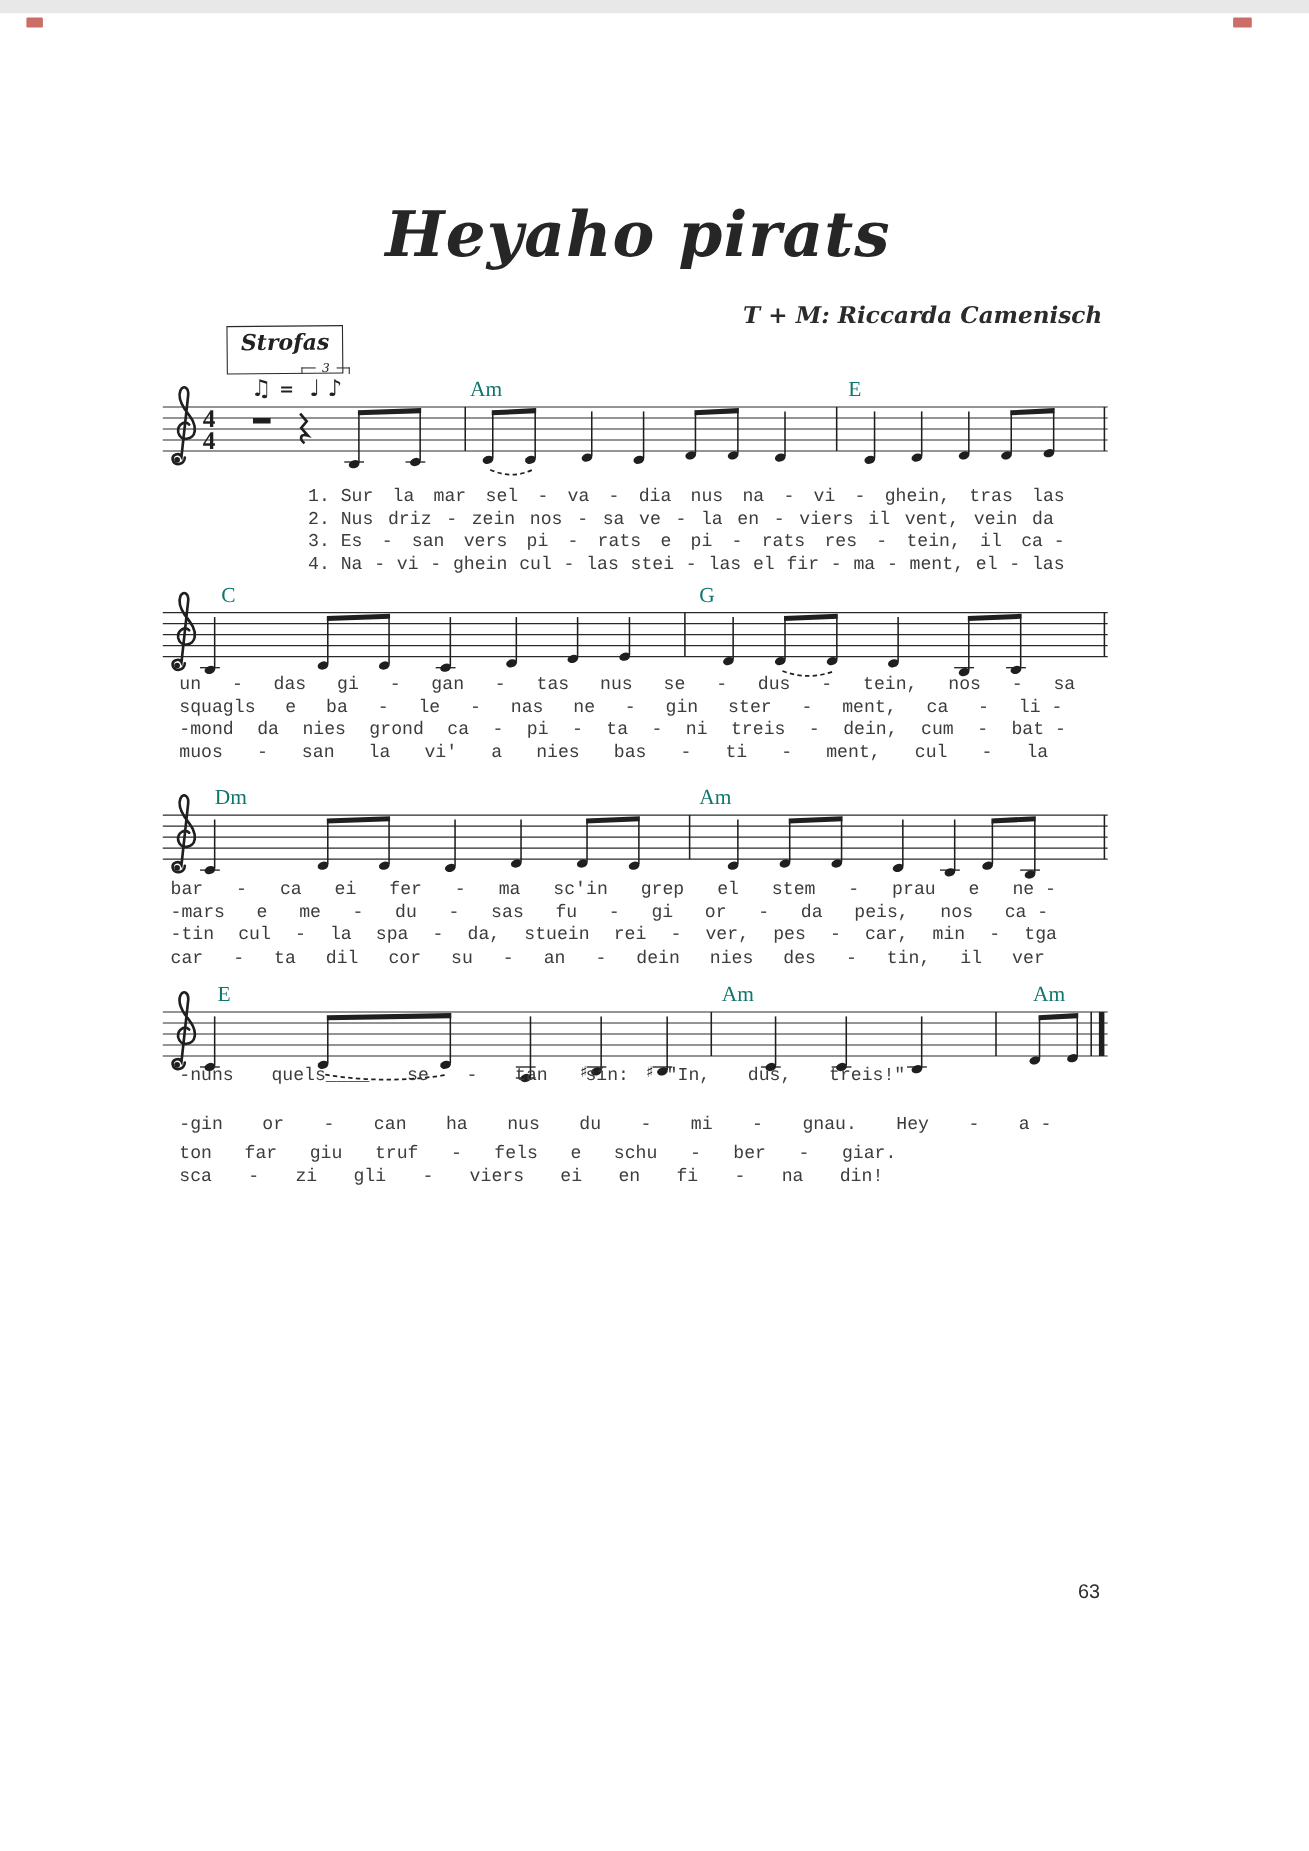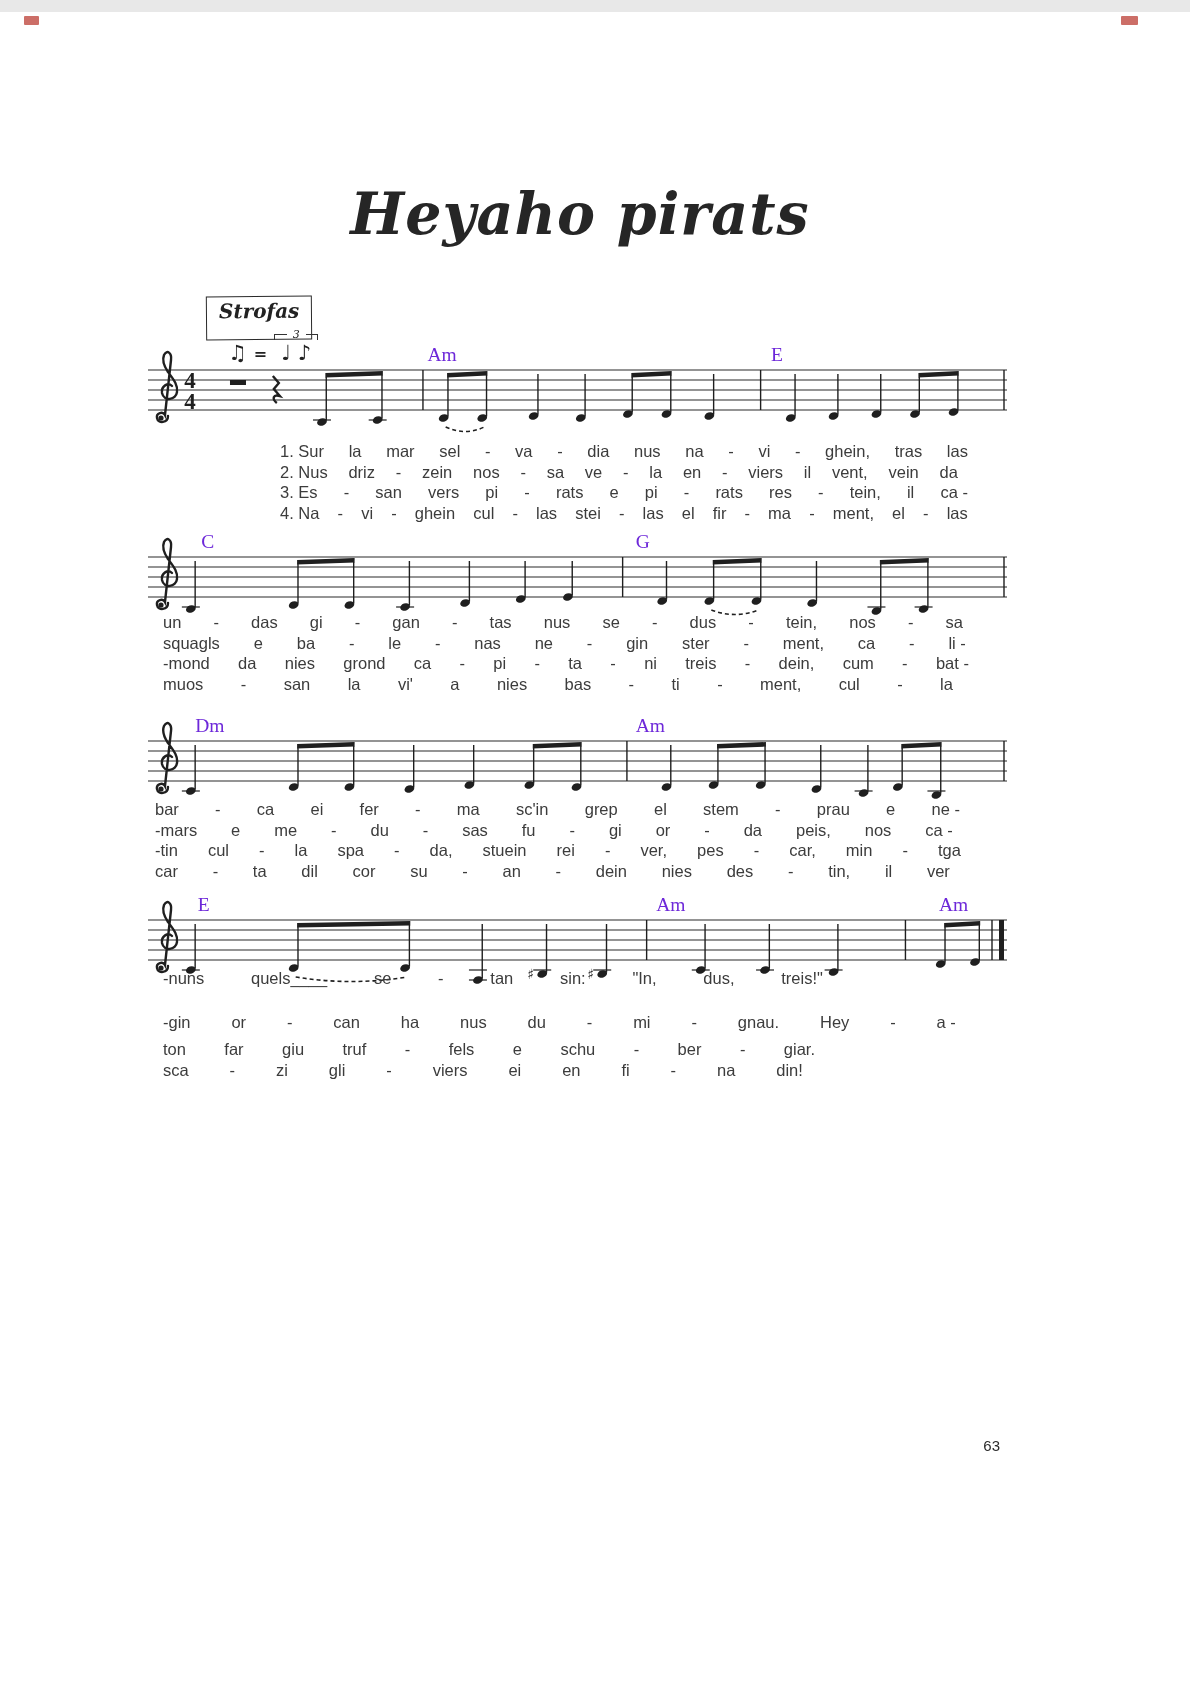--- a/index.html
+++ b/index.html
@@ -23,39 +23,40 @@
   #swing .mus{font-size:21px;line-height:1;}
   #swing .eq{font-size:16px;font-weight:700;}
   .triplet{position:relative;padding:0 7px;display:inline-block;}
   .triplet .tnum{position:absolute;top:-15px;left:0;right:0;text-align:center;
                  font-size:11px;font-style:italic;font-family:"DejaVu Serif",serif;}
   .triplet::before{content:"";position:absolute;top:-9px;left:0;width:26%;height:5px;
                    border-top:1.2px solid #333;border-left:1.2px solid #333;}
   .triplet::after{content:"";position:absolute;top:-9px;right:0;width:26%;height:5px;
                   border-top:1.2px solid #333;border-right:1.2px solid #333;}
   
-  .chord{position:absolute;font-family:"Liberation Serif",serif;font-size:19.5px;color:#6d28d9;}
+  .chord{position:absolute;font-family:"Liberation Serif",serif;font-size:19.5px;color:#0f766e;}
   
   .lyric-line{position:absolute;display:flex;justify-content:space-between;
-              font-size:16.5px;line-height:20px;color:#3c3c3c;white-space:nowrap;}
+              font-size:16.5px;line-height:20px;color:#3c3c3c;white-space:nowrap;font-family:Liberation Mono, monospace;}
   .lyric-line span{display:inline-block;}
   
-  #pagenum{left:940px;top:1425px;width:60px;text-align:right;font-size:15px;color:#2c2c2c;}
+  #pagenum{left:940px;top:1425px;width:60px;text-align:right;font-size:18px;color:#2c2c2c;}
   
   .cmark{height:9px;background:#bf4a41;opacity:.8;border-radius:1px;}
   svg.system{position:absolute;overflow:visible;}
 </style>
 </head>
 <body>
 
 <div id="sheet">
   <div class="cmark abs" style="left:24px;top:4px;width:15px;"></div>
   <div class="cmark abs" style="left:1121px;top:4px;width:17px;"></div>
 
   <div id="title" class="abs">Heyaho pirats</div>
+  <div id="credit" class="abs">T + M: Riccarda Camenisch</div>
 
   <div id="strofas" class="abs">Strofas</div>
 
   <div id="swing" class="abs">
     <span class="mus">♫</span>
     <span class="eq">=</span>
     <span class="triplet">
       <span class="tnum">3</span>
       <span class="mus">♩ ♪</span>
     </span>

